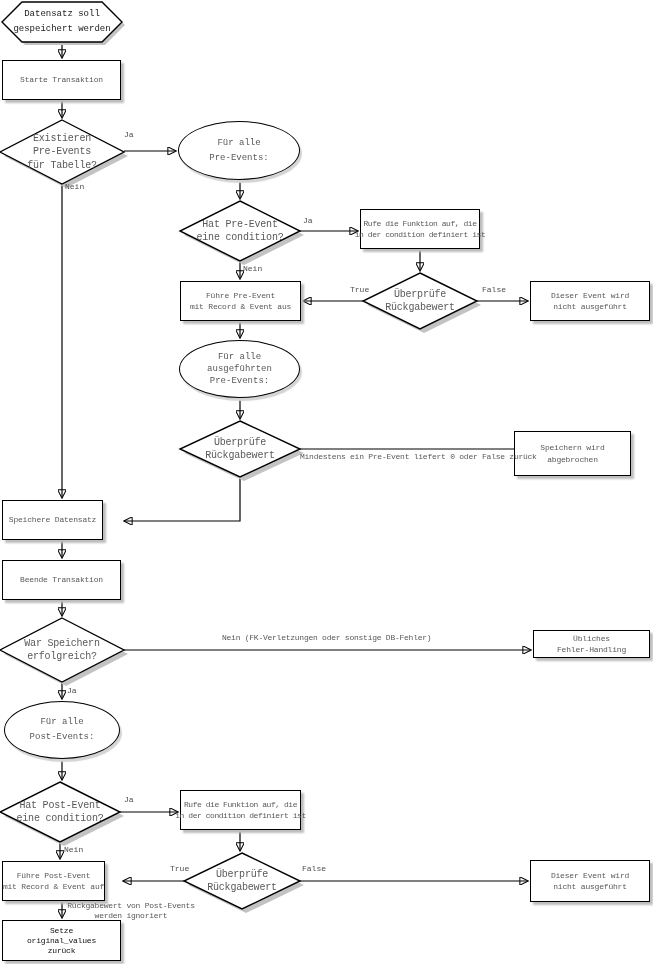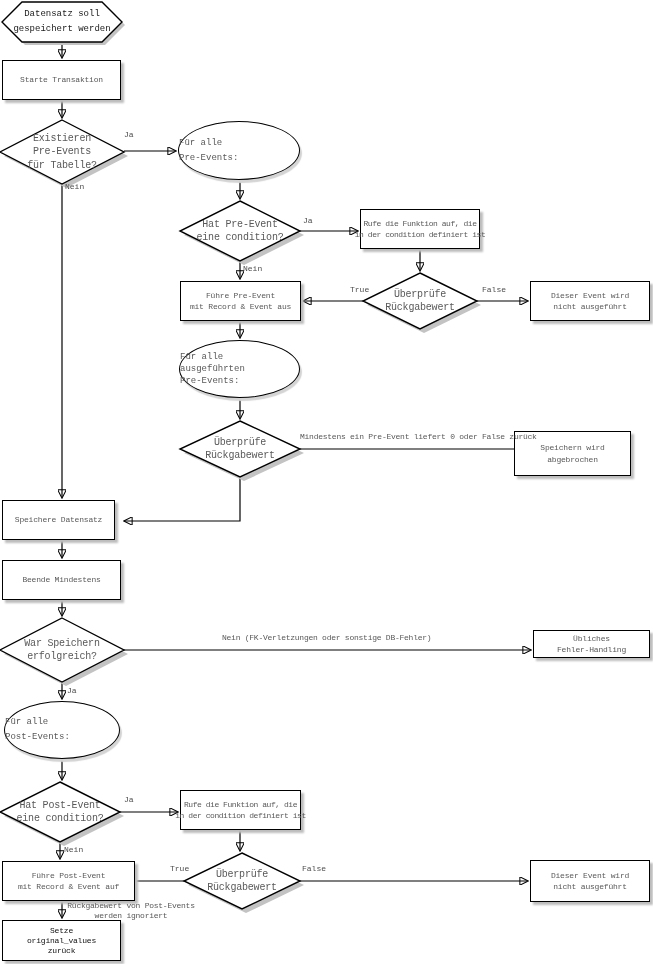--- a/index.html
+++ b/index.html
@@ -18,21 +18,21 @@
     display:flex;flex-direction:column;align-items:center;justify-content:center;
     text-align:center;font-size:8px;line-height:1.4;color:#595959;
     letter-spacing:-0.2px;
   }
   .rect span{white-space:nowrap;}
   .tight span{letter-spacing:-0.45px;}
   .dark{color:#111111;}
   .ellipse{
     background:#ffffff;border:1.2px solid #000000;border-radius:50%;
     box-shadow:2px 3px 1px #d4d4d4;
-    display:flex;flex-direction:column;align-items:flex-start;justify-content:center;
+    display:flex;flex-direction:column;align-items:center;justify-content:center;
     text-align:center;font-size:9px;line-height:1.65;color:#595959;
   }
   .ellipse span{white-space:nowrap;}
   .poly{background:transparent;}
   .poly svg{position:absolute;left:0;top:0;overflow:visible;display:block;}
   .poly .txt{
     position:absolute;left:0;top:0;width:100%;height:100%;
     display:flex;flex-direction:column;align-items:center;justify-content:center;
     text-align:center;font-size:10px;line-height:1.35;color:#595959;letter-spacing:-0.2px;
   }
@@ -172,26 +172,26 @@
       <span>Überprüfe</span>
       <span>Rückgabewert</span>
     </div>
   </div>
 
   <div class="node rect" style="left:514px;top:431px;width:117px;height:45px">
     <span>Speichern wird</span>
     <span>abgebrochen</span>
   </div>
 
-  <div class="node rect" style="left:2px;top:500px;width:113px;height:40px">
+  <div class="node rect" style="left:2px;top:500px;width:101px;height:40px">
     <span>Speichere Datensatz</span>
   </div>
 
   <div class="node rect" style="left:2px;top:560px;width:119px;height:40px">
-    <span>Beende Mindestens</span>
+    <span>Beende Transaktion</span>
   </div>
 
   <div class="node poly" style="left:0px;top:618px;width:124px;height:64px">
     <svg width="129" height="69" viewBox="0 0 129 69">
       <polygon class="shadow" points="66,4 128,36 66,68 4,36"></polygon>
       <polygon class="shape" points="62,0 124,32 62,64 0,32"></polygon>
     </svg>
     <div class="txt">
       <span>War Speichern</span>
       <span>erfolgreich?</span>
@@ -228,21 +228,21 @@
     <svg width="121" height="61" viewBox="0 0 121 61">
       <polygon class="shadow" points="62,4 120,32 62,60 4,32"></polygon>
       <polygon class="shape" points="58,0 116,28 58,56 0,28"></polygon>
     </svg>
     <div class="txt">
       <span>Überprüfe</span>
       <span>Rückgabewert</span>
     </div>
   </div>
 
-  <div class="node rect" style="left:2px;top:861px;width:133px;height:40px">
+  <div class="node rect" style="left:2px;top:861px;width:103px;height:40px">
     <span>Führe Post-Event</span>
     <span>mit Record &amp; Event auf</span>
   </div>
 
   <div class="node rect" style="left:530px;top:860px;width:120px;height:42px">
     <span>Dieser Event wird</span>
     <span>nicht ausgeführt</span>
   </div>
 
   <div class="node rect dark" style="left:2px;top:920px;width:119px;height:41px;line-height:1.25">
@@ -250,21 +250,21 @@
     <span>original_values</span>
     <span>zurück</span>
   </div>
 
   <div class="elabel" style="left:124px;top:130px">Ja</div>
   <div class="elabel" style="left:65px;top:182px">Nein</div>
   <div class="elabel" style="left:303px;top:216px">Ja</div>
   <div class="elabel" style="left:243px;top:264px">Nein</div>
   <div class="elabel" style="left:350px;top:285px">True</div>
   <div class="elabel" style="left:482px;top:285px">False</div>
-  <div class="annotation" style="left:300px;top:432px;width:212px">
+  <div class="annotation" style="left:300px;top:452px;width:212px">
     <div>Mindestens ein Pre-Event liefert 0 oder False zurück</div>
   </div>
   <div class="annotation" style="left:222px;top:633px;width:200px">
     <div>Nein (FK-Verletzungen oder sonstige DB-Fehler)</div>
   </div>
   <div class="elabel" style="left:67px;top:686px">Ja</div>
   <div class="elabel" style="left:124px;top:795px">Ja</div>
   <div class="elabel" style="left:64px;top:845px">Nein</div>
   <div class="elabel" style="left:170px;top:864px">True</div>
   <div class="elabel" style="left:302px;top:864px">False</div>

